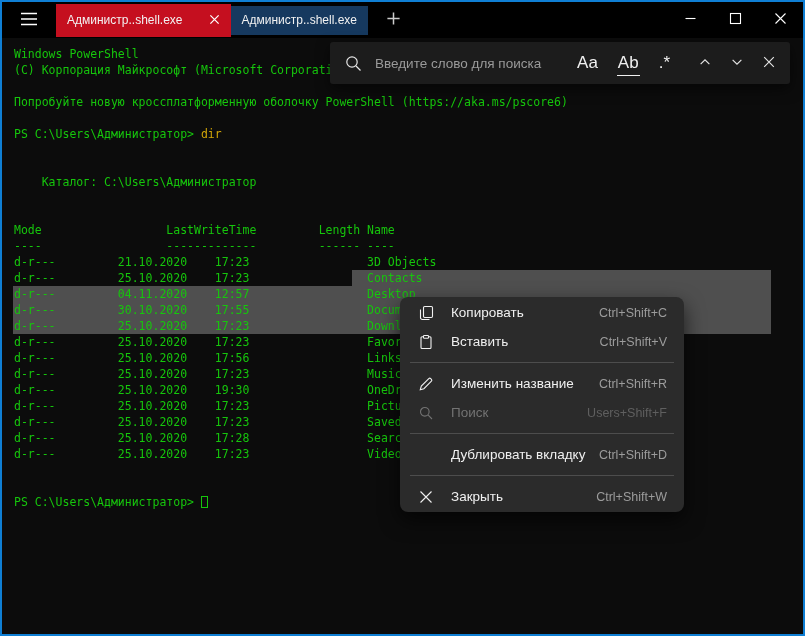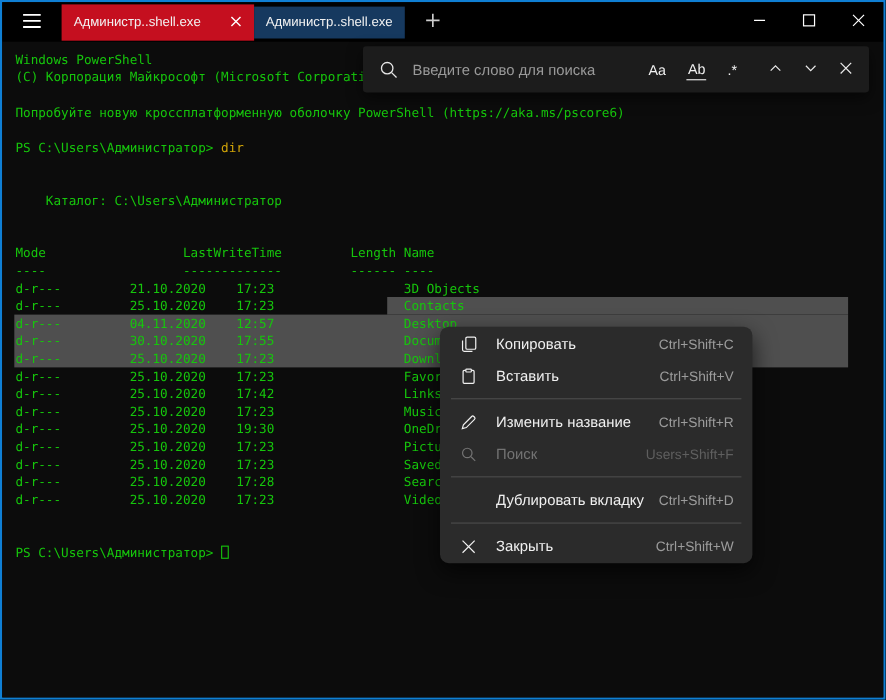--- a/index.html
+++ b/index.html
@@ -48,21 +48,21 @@
   
   .search-panel { position:absolute; top:40px; left:328px; width:460px; height:42px;
                   background:var(--panel_bg); border-radius:3px; z-index:6;
                   display:flex; align-items:center; padding:0 14px;
                   box-shadow:0 5px 14px rgba(0,0,0,.55); }
   .search-panel .mag { width:19px; height:19px; margin-right:12px; flex:none; }
   .search-panel .mag svg { width:19px; height:19px; stroke:#e6e6e6; stroke-width:1.2; fill:none; }
   .search-input { flex:1; background:transparent; border:none; outline:none;
                   color:#e6e6e6; font-size:13.5px; font-family:"Liberation Sans",sans-serif; }
   .search-input::placeholder { color:#9a9a9a; }
-  .match-btn { background:transparent; border:none; color:#f0f0f0; font-size:13px;
+  .match-btn { background:transparent; border:none; color:#f0f0f0; font-size:17px;
                margin:0 9px; cursor:pointer; padding:2px 1px;
                font-family:"Liberation Sans",sans-serif; }
   .match-btn.active { border-bottom:1px solid #f0f0f0; }
   .nav-btn, .close-search-btn { background:transparent; border:none; cursor:pointer;
                margin-left:18px; display:flex; align-items:center; }
   .nav-btn svg, .close-search-btn svg { width:14px; height:14px; stroke:#e6e6e6;
                stroke-width:1.3; fill:none; }
 
   
   .context-menu { position:absolute; left:398px; top:295px; width:284px; z-index:10;
@@ -155,21 +155,21 @@
         <div class="tline"></div>
         <div class="tline"></div>
         <div class="tline"><span class="seg-g">Mode                  LastWriteTime         Length Name</span></div>
         <div class="tline"><span class="seg-g">----                  -------------         ------ ----</span></div>
         <div class="tline"><span class="seg-g">d-r---         21.10.2020    17:23                 3D Objects</span></div>
         <div class="tline"><span class="seg-g">d-r---         25.10.2020    17:23                 Contacts</span></div>
         <div class="tline"><span class="seg-g">d-r---         04.11.2020    12:57                 Desktop</span></div>
         <div class="tline"><span class="seg-g">d-r---         30.10.2020    17:55                 Documents</span></div>
         <div class="tline"><span class="seg-g">d-r---         25.10.2020    17:23                 Downloads</span></div>
         <div class="tline"><span class="seg-g">d-r---         25.10.2020    17:23                 Favorites</span></div>
-        <div class="tline"><span class="seg-g">d-r---         25.10.2020    17:42                 Links</span></div>
+        <div class="tline"><span class="seg-g">d-r---         25.10.2020    17:56                 Links</span></div>
         <div class="tline"><span class="seg-g">d-r---         25.10.2020    17:23                 Music</span></div>
         <div class="tline"><span class="seg-g">d-r---         25.10.2020    19:30                 OneDrive</span></div>
         <div class="tline"><span class="seg-g">d-r---         25.10.2020    17:23                 Pictures</span></div>
         <div class="tline"><span class="seg-g">d-r---         25.10.2020    17:23                 Saved Games</span></div>
         <div class="tline"><span class="seg-g">d-r---         25.10.2020    17:28                 Searches</span></div>
         <div class="tline"><span class="seg-g">d-r---         25.10.2020    17:23                 Videos</span></div>
         <div class="tline"></div>
         <div class="tline"></div>
         <div class="tline"><span class="seg-g">PS C:\Users\Администратор&gt; </span><span class="cursor"></span></div>
       </div>

